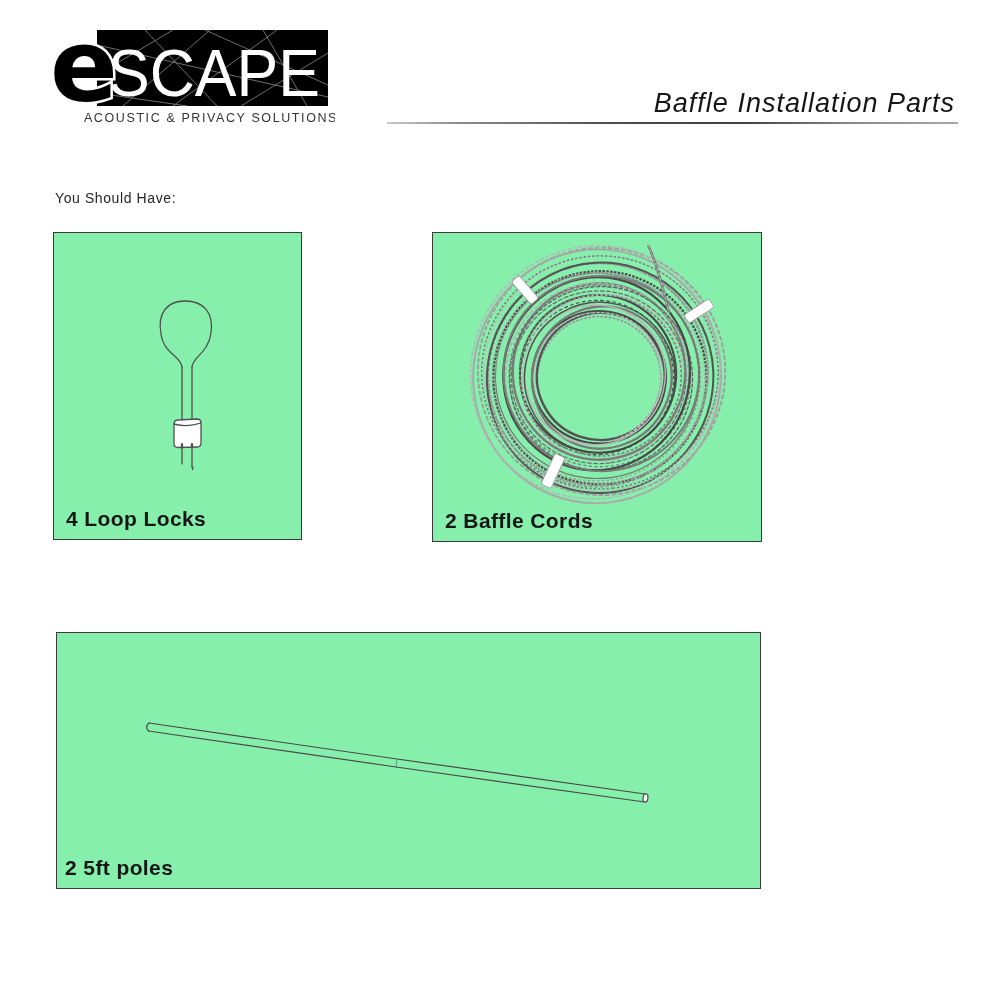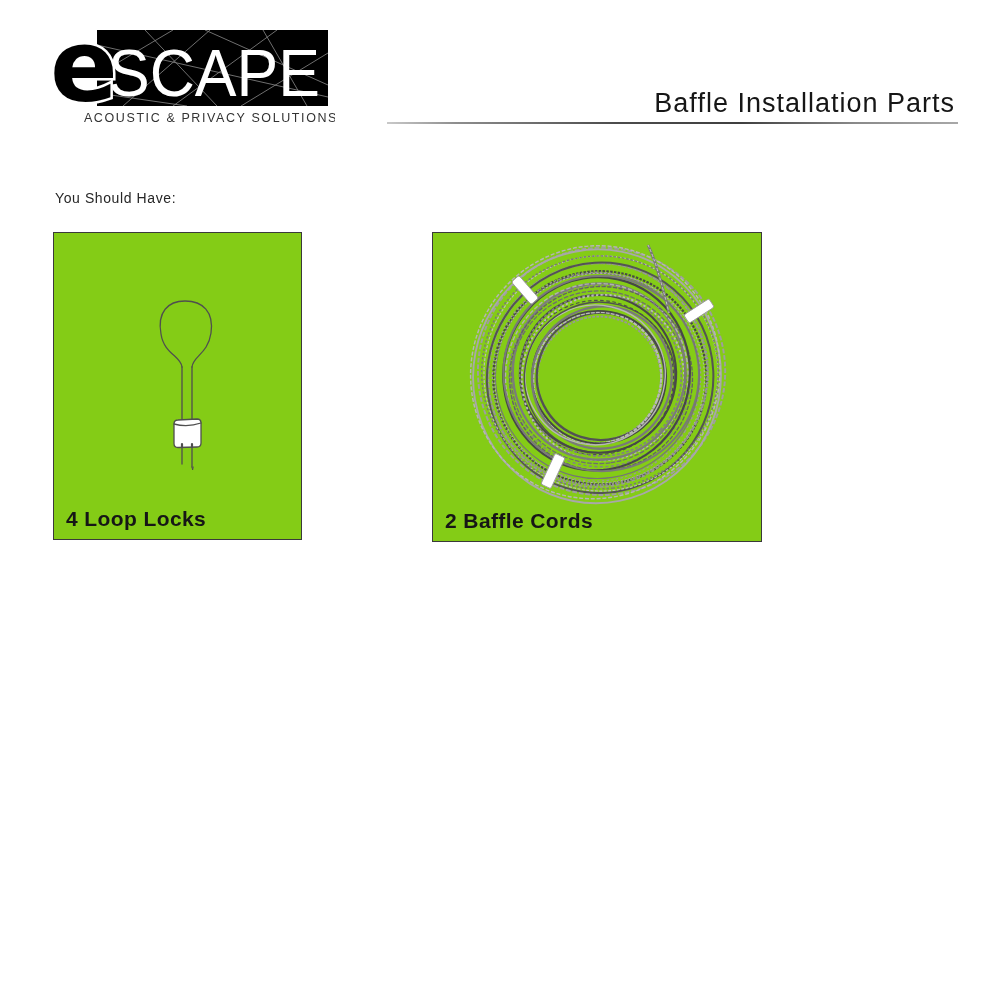--- a/index.html
+++ b/index.html
@@ -10,36 +10,36 @@
     font-family:"Liberation Sans", sans-serif;
     color:#1c1c1c;
     overflow:hidden;
   }
   
   .logo{position:absolute;left:45px;top:27px;width:290px;height:105px;}
   
   .doc-title{
     position:absolute;right:45px;top:88px;
     font-size:27px;font-weight:400;letter-spacing:1px;
-    color:#161616;white-space:nowrap;
+    color:#161616;white-space:nowrap;font-style:italic;
   }
   .title-rule{
     position:absolute;left:387px;top:122px;width:571px;height:2px;
     background:linear-gradient(90deg,#c9c9c9 0%,#8e8e8e 12%,#4c4c4c 40%,#3f3f3f 62%,#8a8a8a 82%,#a8a8a8 100%);
   }
   
   .intro{
     position:absolute;left:55px;top:190px;
     font-size:14px;letter-spacing:.6px;color:#262626;
   }
   
   .card{
     position:absolute;
     border:1.6px solid #3a3a3a;
-    background:#84cc16;
+    background:#86efac;
     box-sizing:border-box;
   }
   .card svg{position:absolute;left:0;top:0;}
   #card-loop-locks{left:53px;top:232px;width:249px;height:308px;}
   #card-baffle-cords{left:432px;top:232px;width:330px;height:310px;}
   #card-poles{left:56px;top:632px;width:705px;height:257px;}
   .card-label{
     position:absolute;left:12px;bottom:8px;
     font-size:21px;font-weight:700;letter-spacing:.4px;color:#161616;
     white-space:nowrap;
@@ -143,14 +143,26 @@
 
       <g fill="#ffffff" stroke="#9b9b9b" stroke-width="0.9">
         <rect x="77" y="52" width="30" height="10" rx="2" transform="rotate(49 92 57)"></rect>
         <rect x="251" y="73" width="30" height="10" rx="2" transform="rotate(-33 266 78)"></rect>
         <rect x="103" y="232.5" width="34" height="11" rx="2" transform="rotate(115 120 238)"></rect>
       </g>
     </svg>
     <div class="card-label">2 Baffle Cords</div>
   </div>
 
+  <div class="card" id="card-poles">
+    <svg width="702" height="254" viewBox="0 0 702 254">
+      <g fill="none" stroke="#4a4a4a" stroke-width="1.2" stroke-linecap="round">
+        <path d="M 92,90 L 340,126 L 588,161"></path>
+        <path d="M 91.5,98 L 339,134 L 587.5,169"></path>
+        <path d="M 92,90 Q 87.5,94 91.5,98"></path>
+        <ellipse cx="588.5" cy="165" rx="2.4" ry="4.1" transform="rotate(8 588.5 165)" fill="#ffffff"></ellipse>
+        <line x1="340" y1="126" x2="339" y2="134" stroke-width="0.7" opacity="0.7"></line>
+      </g>
+    </svg>
+    <div class="card-label">2 5ft poles</div>
+  </div>
 
 </div>
 
 </body></html>

